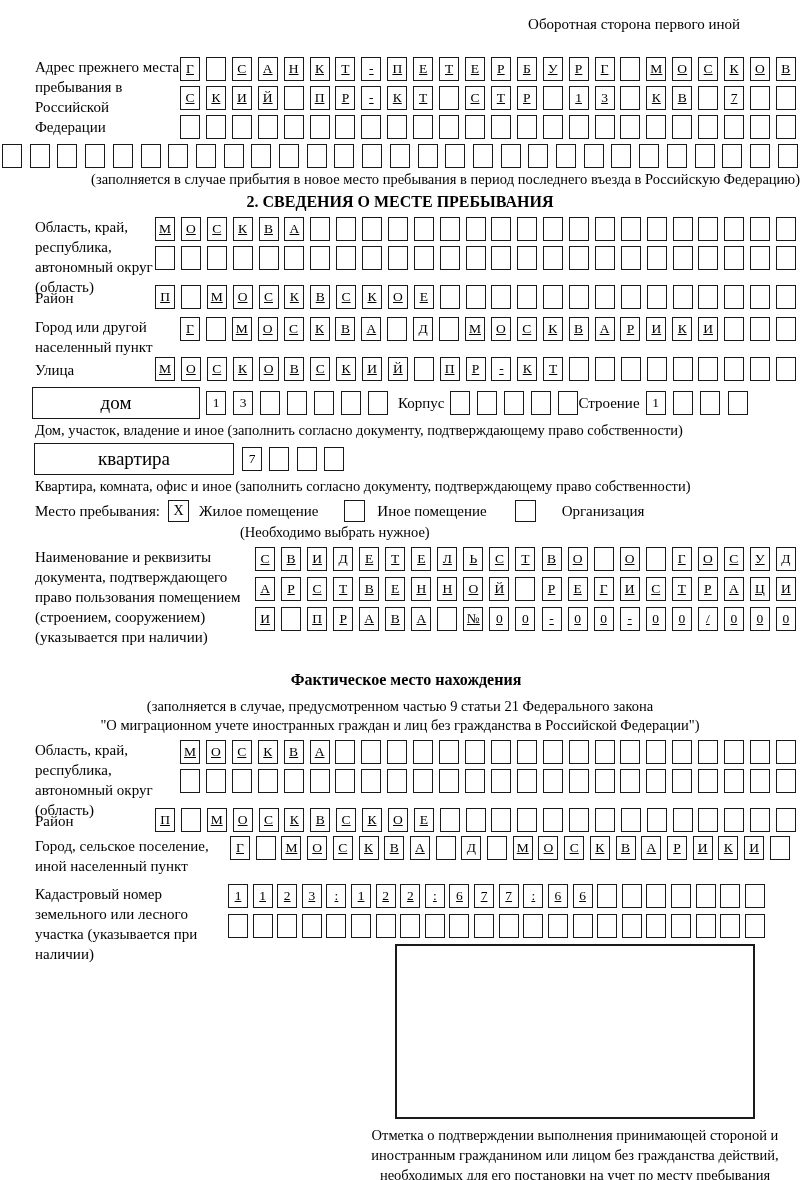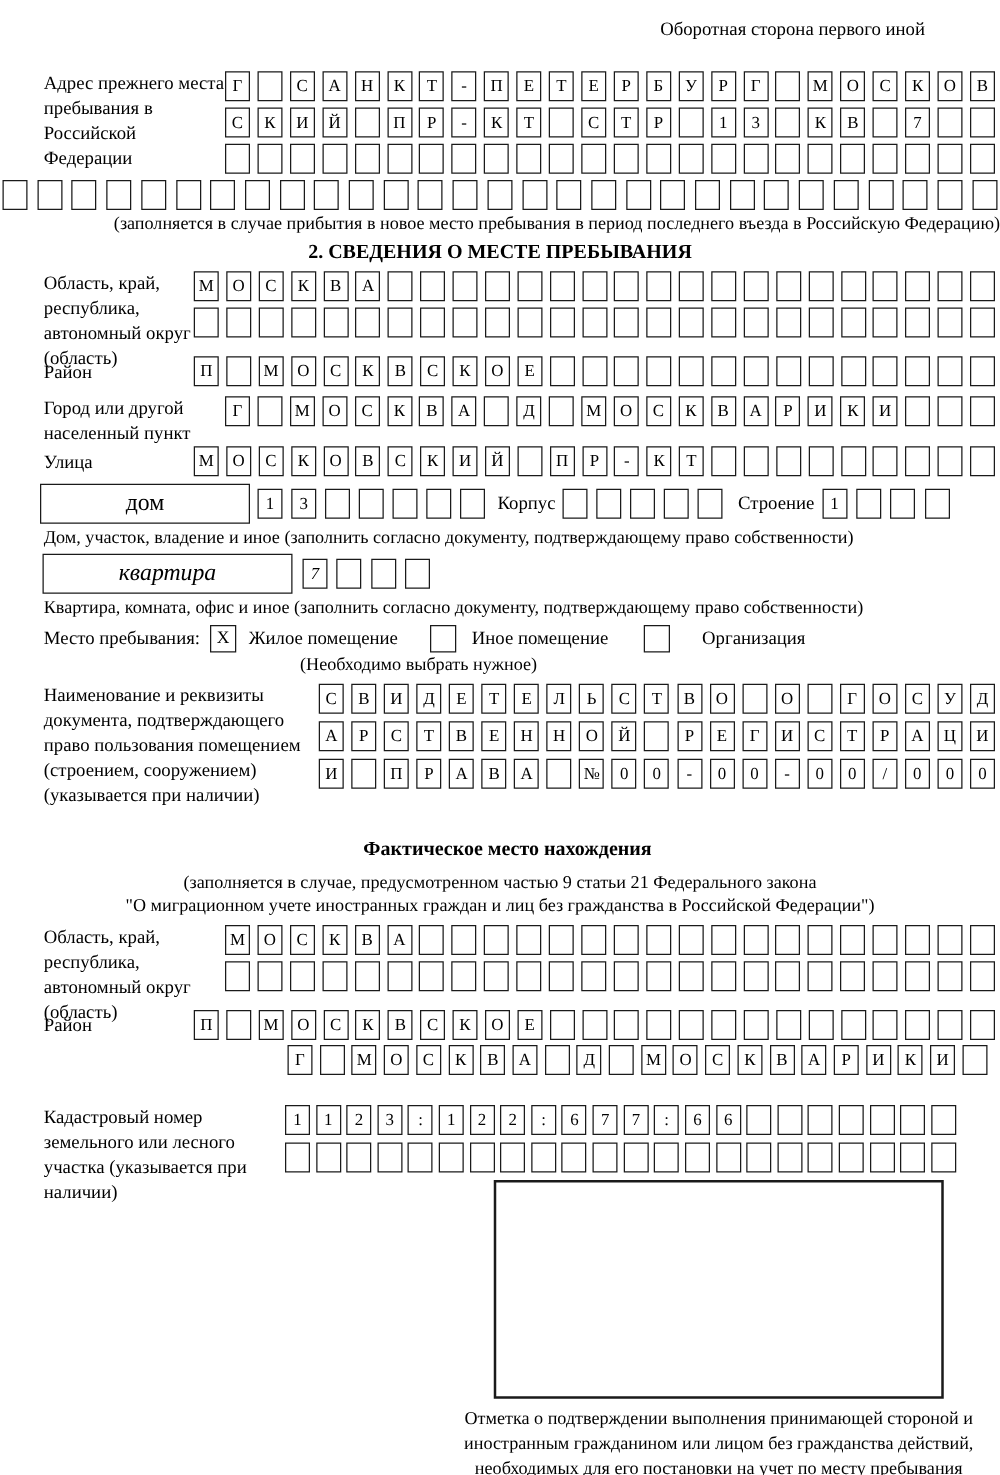--- a/index.html
+++ b/index.html
@@ -3,21 +3,21 @@
 <meta charset="utf-8">
 <style>
   * { margin:0; padding:0; box-sizing:border-box; }
   html,body { background:#ffffff; }
   body {
     width:800px; height:1180px; position:relative;
     font-family:"Liberation Serif","DejaVu Serif",serif;
     font-size:15px; color:#000; overflow:hidden;
   }
   .note-right { margin-top:16px; padding-right:60px; text-align:right; font-size:15px; }
-  .field { position:relative; }
+  .field { position:relative;text-decoration:underline; }
   .flabel { position:absolute; left:35px; top:0; line-height:20px; }
   .rows { display:flex; flex-direction:column; gap:5px; }
   .cellrow { display:flex; justify-content:space-between; }
   .cell {
     width:20px; height:24px; border:1.6px solid #1a1a1a; background:#fff;
     display:inline-flex; align-items:center; justify-content:center;
     font-size:13.5px; line-height:1; flex:0 0 auto;
   }
   .caption { margin-left:35px; margin-top:3px; font-size:14.5px; }
   .caption-center { text-align:right; margin-top:3px; font-size:14.5px; }
@@ -322,31 +322,31 @@
       <span class="cell"></span>
     </div>
   <div style="margin-left:10px;">Корпус</div>
   <div class="cellrow" style="width:128px; margin-left:6px;">
       <span class="cell"></span>
       <span class="cell"></span>
       <span class="cell"></span>
       <span class="cell"></span>
       <span class="cell"></span>
     </div>
-  <div style="margin-left:12px;">Строение</div>
+  <div style="">Строение</div>
   <div class="cellrow" style="width:102px; margin-left:6px;">
       <span class="cell">1</span>
       <span class="cell"></span>
       <span class="cell"></span>
       <span class="cell"></span>
     </div>
 </div>
 <div class="caption">Дом, участок, владение и иное (заполнить согласно документу, подтверждающему право собственности)</div>
 
-<div class="inline-row" style="margin-left:34px; margin-top:4px;font-style:italic;">
+<div class="inline-row" style="margin-left:34px; margin-top:4px;">
   <div class="label-box" style="width:200px;">квартира</div>
   <div class="cellrow" style="width:102px; margin-left:8px;">
       <span class="cell">7</span>
       <span class="cell"></span>
       <span class="cell"></span>
       <span class="cell"></span>
     </div>
 </div>
 <div class="caption">Квартира, комната, офис и иное (заполнить согласно документу, подтверждающему право собственности)</div>
 
@@ -523,20 +523,21 @@
       <span class="cell"></span>
       <span class="cell"></span>
       <span class="cell"></span>
       <span class="cell"></span>
       <span class="cell"></span>
       <span class="cell"></span>
     </div>
 </div>
 
 <div class="field" style="margin-top:4px; min-height:40px;">
+  <div class="flabel" style="width:195px;">Город, сельское поселение, иной населенный пункт</div>
   <div class="cellrow" style="width:560px; margin-left:230px;">
       <span class="cell">Г</span>
       <span class="cell"></span>
       <span class="cell">М</span>
       <span class="cell">О</span>
       <span class="cell">С</span>
       <span class="cell">К</span>
       <span class="cell">В</span>
       <span class="cell">А</span>
       <span class="cell"></span>

